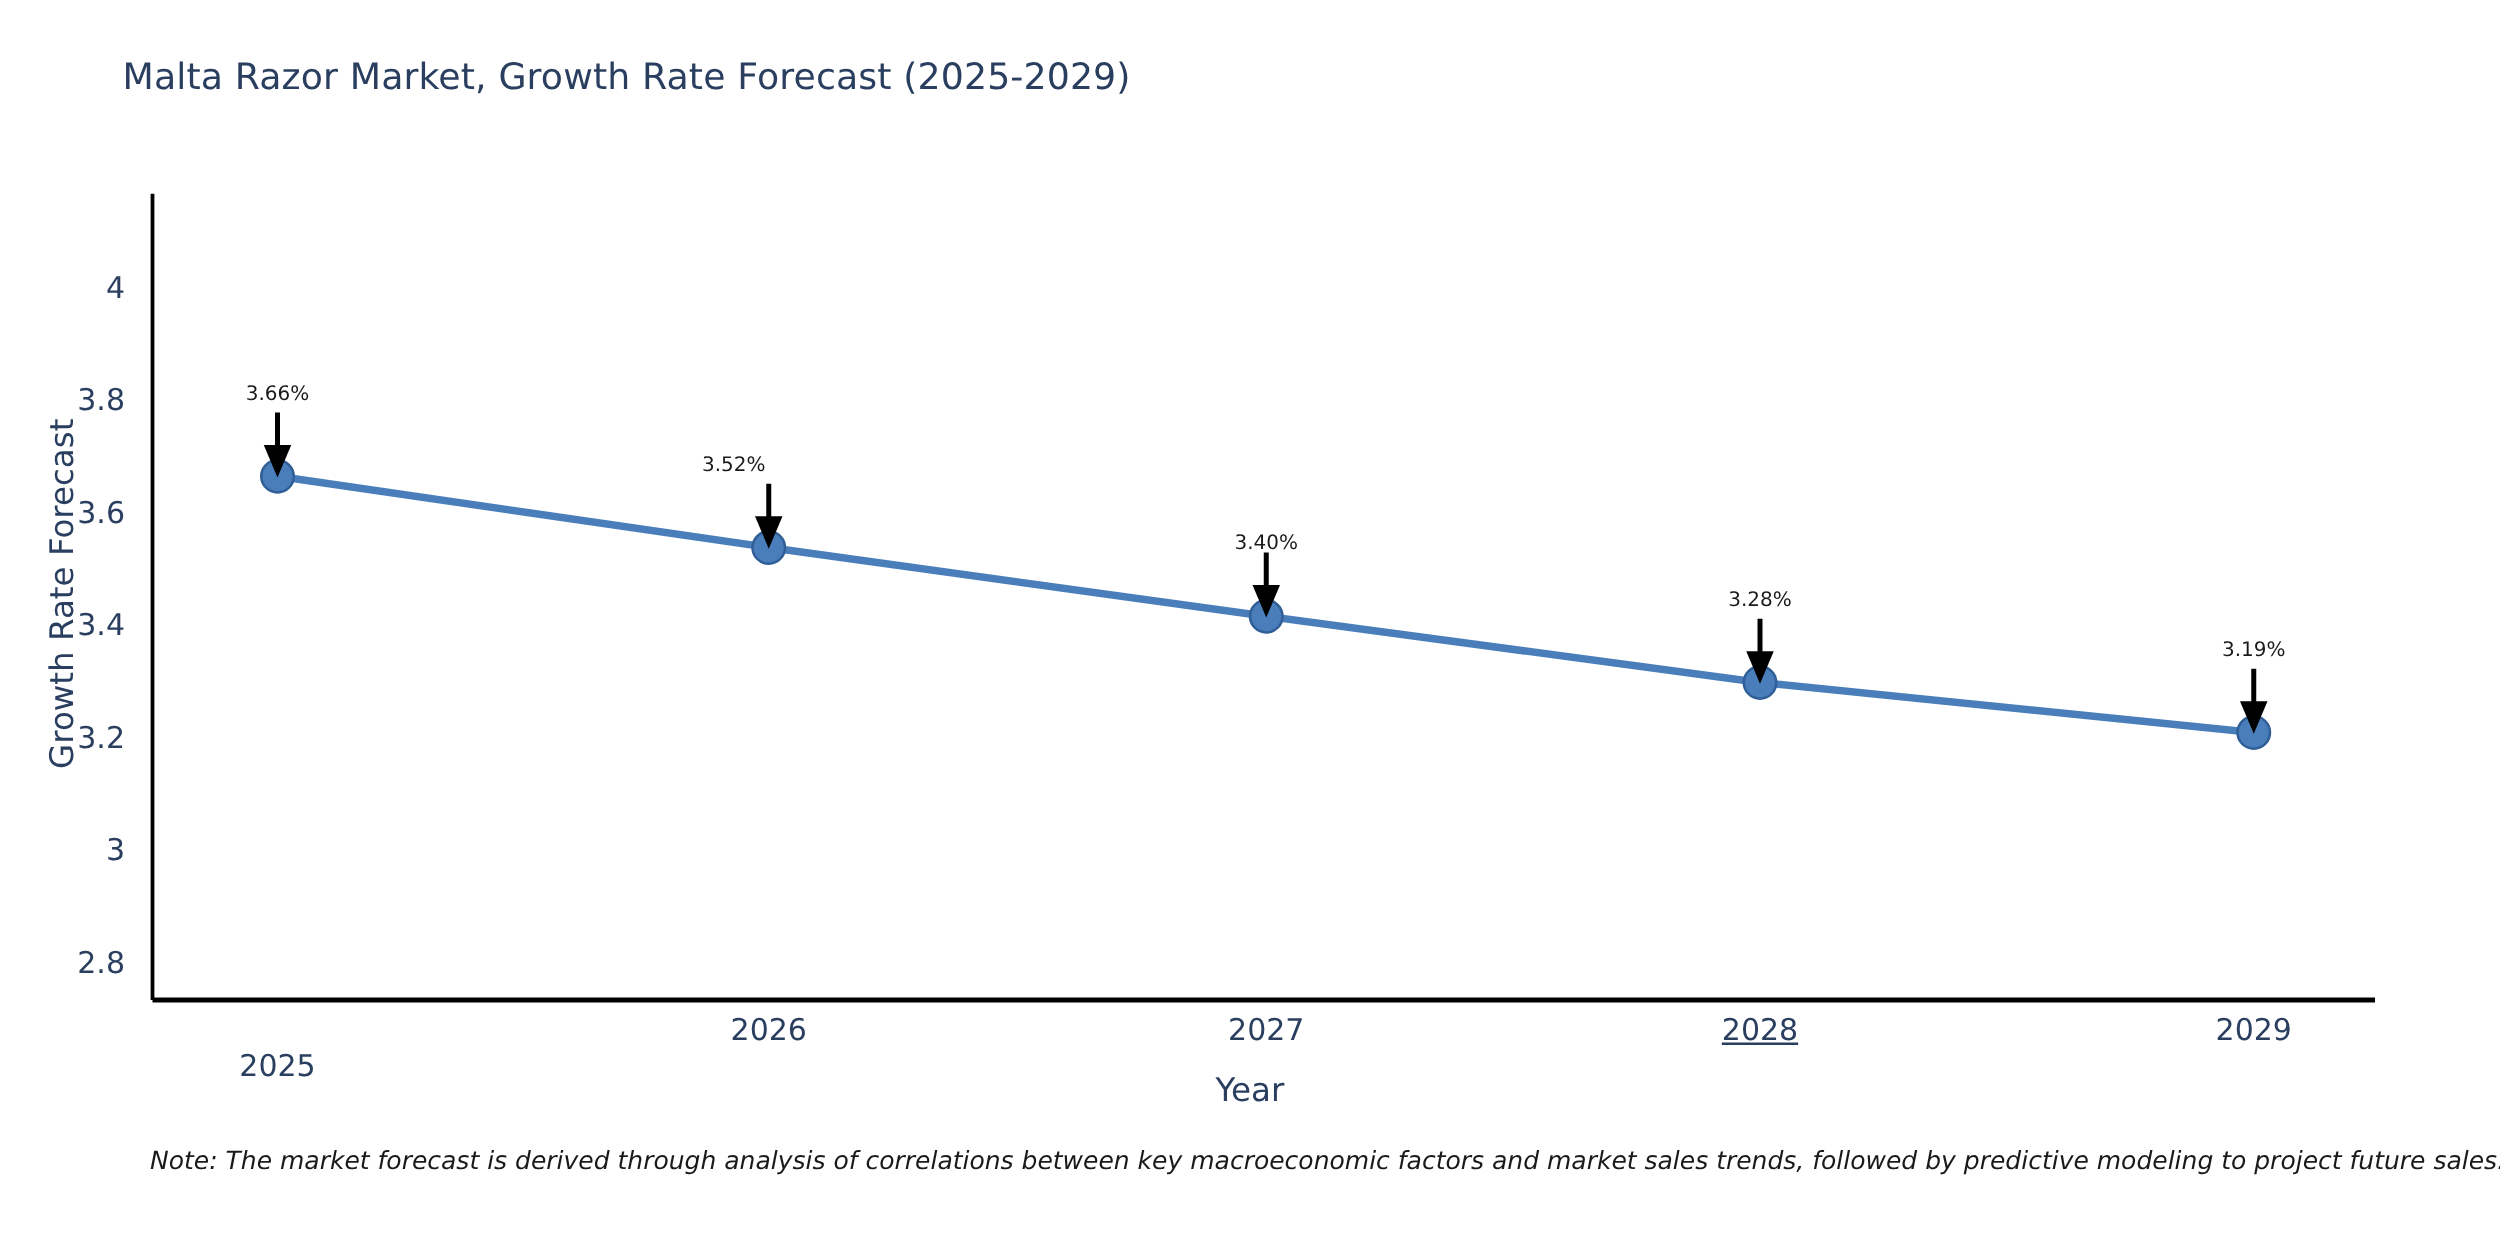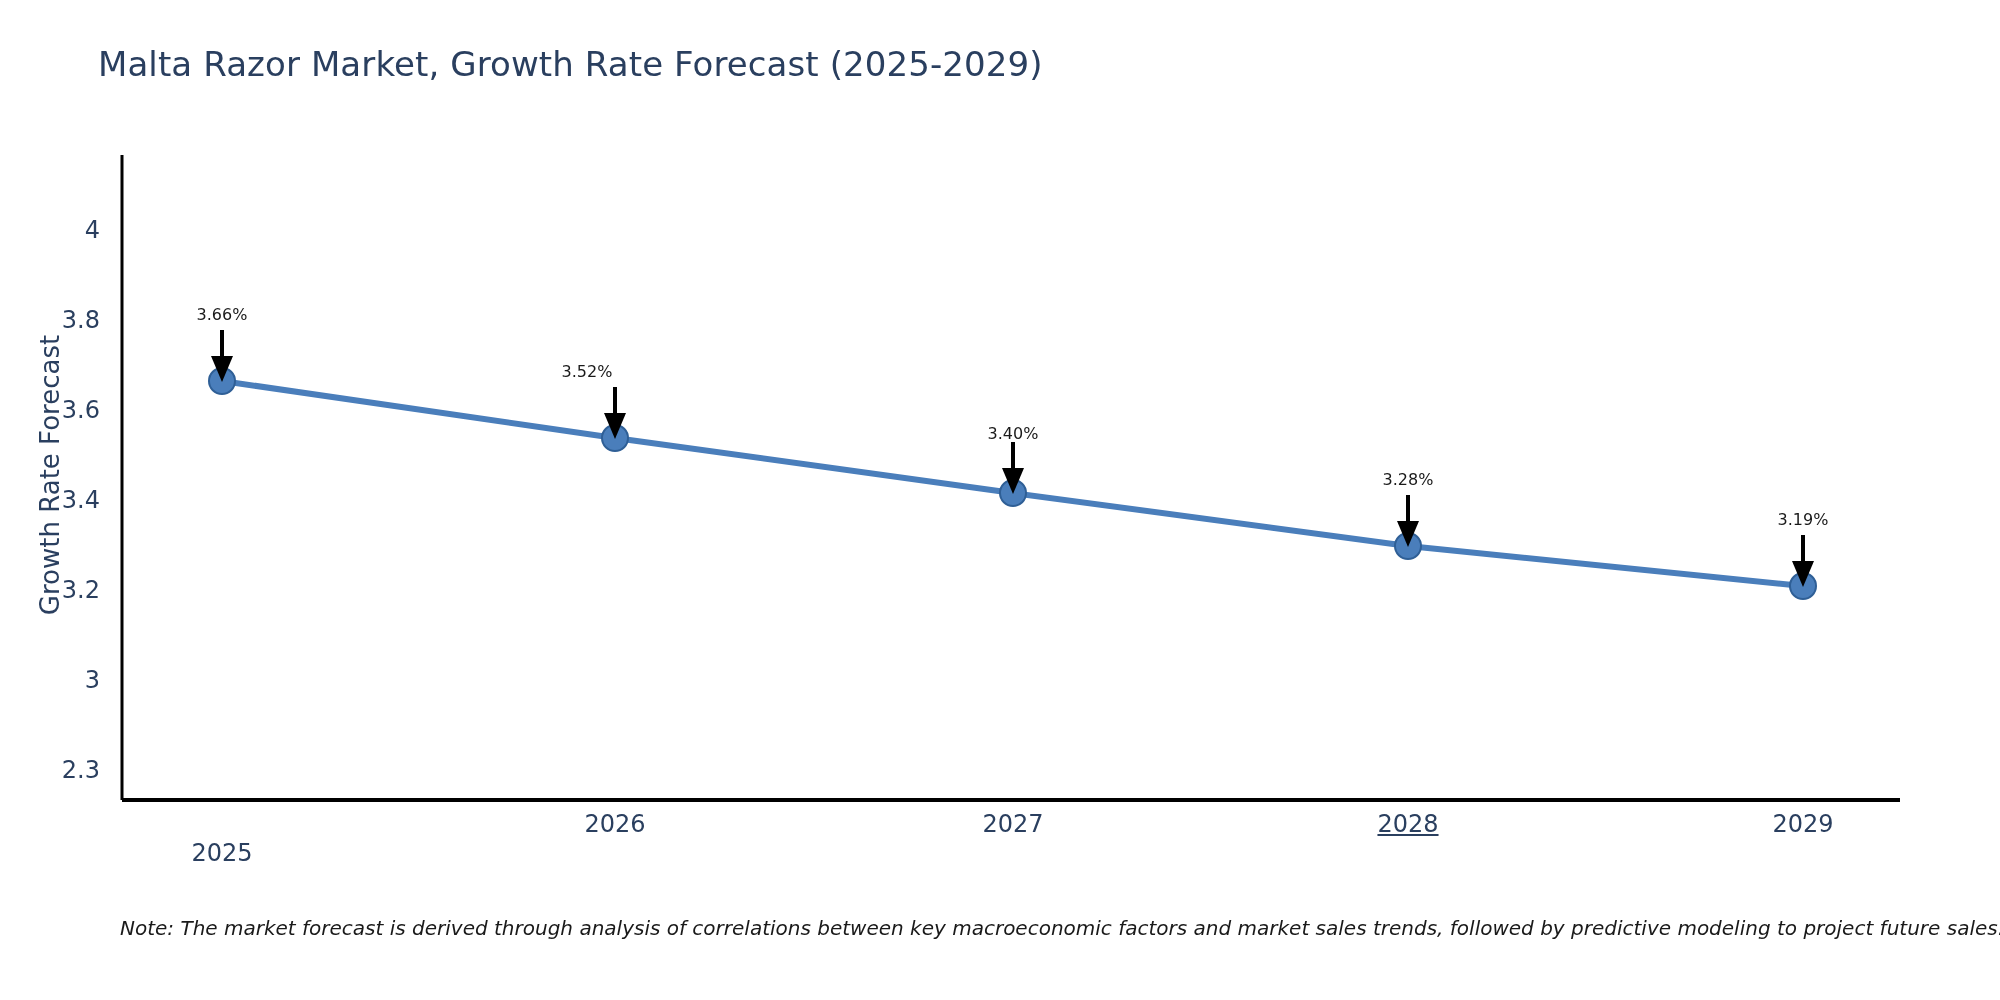--- a/index.html
+++ b/index.html
@@ -21,21 +21,21 @@
     width: 2000px;
     height: 1000px;
     background: #ffffff;
   }
 
   
   #chart-title {
     position: absolute;
     left: 98px;
     top: 44px;
-    font-size: 34px;
+    font-size: 29px;
     color: #2a3f5f;
     white-space: nowrap;
     letter-spacing: 0.1px;
   }
 
   
   #y-axis-title {
     position: absolute;
     left: -130px;
     top: 460px;
@@ -108,28 +108,29 @@
 </style>
 </head>
 <body>
 
 <div id="figure">
 
   <div id="chart-title">Malta Razor Market, Growth Rate Forecast (2025-2029)</div>
 
   <div id="y-axis-title">Growth Rate Forecast</div>
 
+  <div id="x-axis-title">Year</div>
 
   <div class="y-tick-label" style="left:30px; top:230px;">4</div>
   <div class="y-tick-label" style="left:30px; top:320px;">3.8</div>
   <div class="y-tick-label" style="left:30px; top:410px;">3.6</div>
   <div class="y-tick-label" style="left:30px; top:500px;">3.4</div>
   <div class="y-tick-label" style="left:30px; top:590px;">3.2</div>
   <div class="y-tick-label" style="left:30px; top:680px;">3</div>
-  <div class="y-tick-label" style="left:30px; top:770px;">2.3</div>
+  <div class="y-tick-label" style="left:30px; top:770px;">2.8</div>
 
   <div class="x-tick-label" style="left:222px;margin-top:29px;">2025</div>
   <div class="x-tick-label" style="left:615px;">2026</div>
   <div class="x-tick-label" style="left:1013px;">2027</div>
   <div class="x-tick-label" style="left:1408px;text-decoration:underline;">2028</div>
   <div class="x-tick-label" style="left:1803px;">2029</div>
 
   <svg id="plot-svg" width="2000" height="1000">
 
     <line x1="122" y1="155" x2="122" y2="800" stroke="#000000" stroke-width="3"></line>

